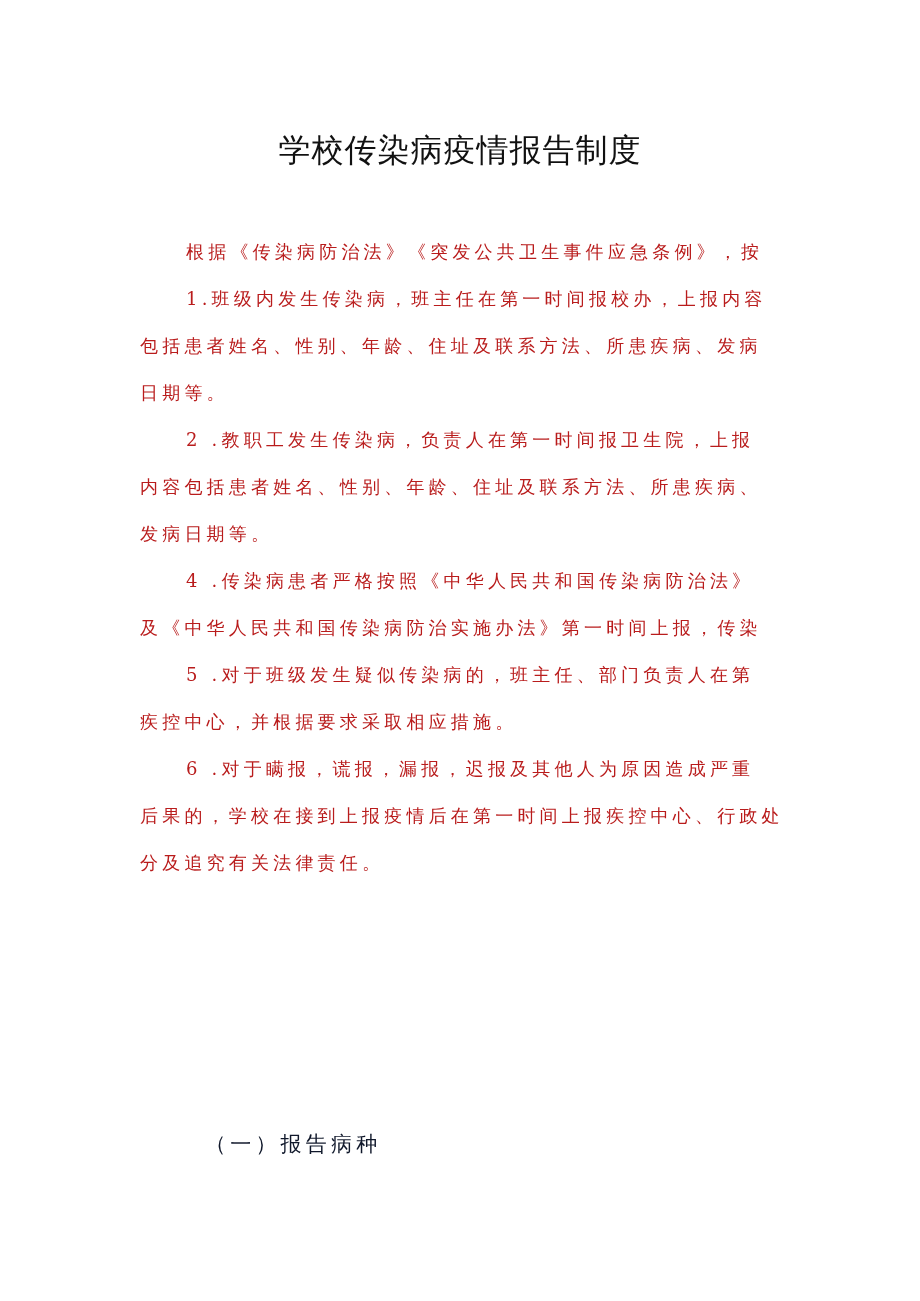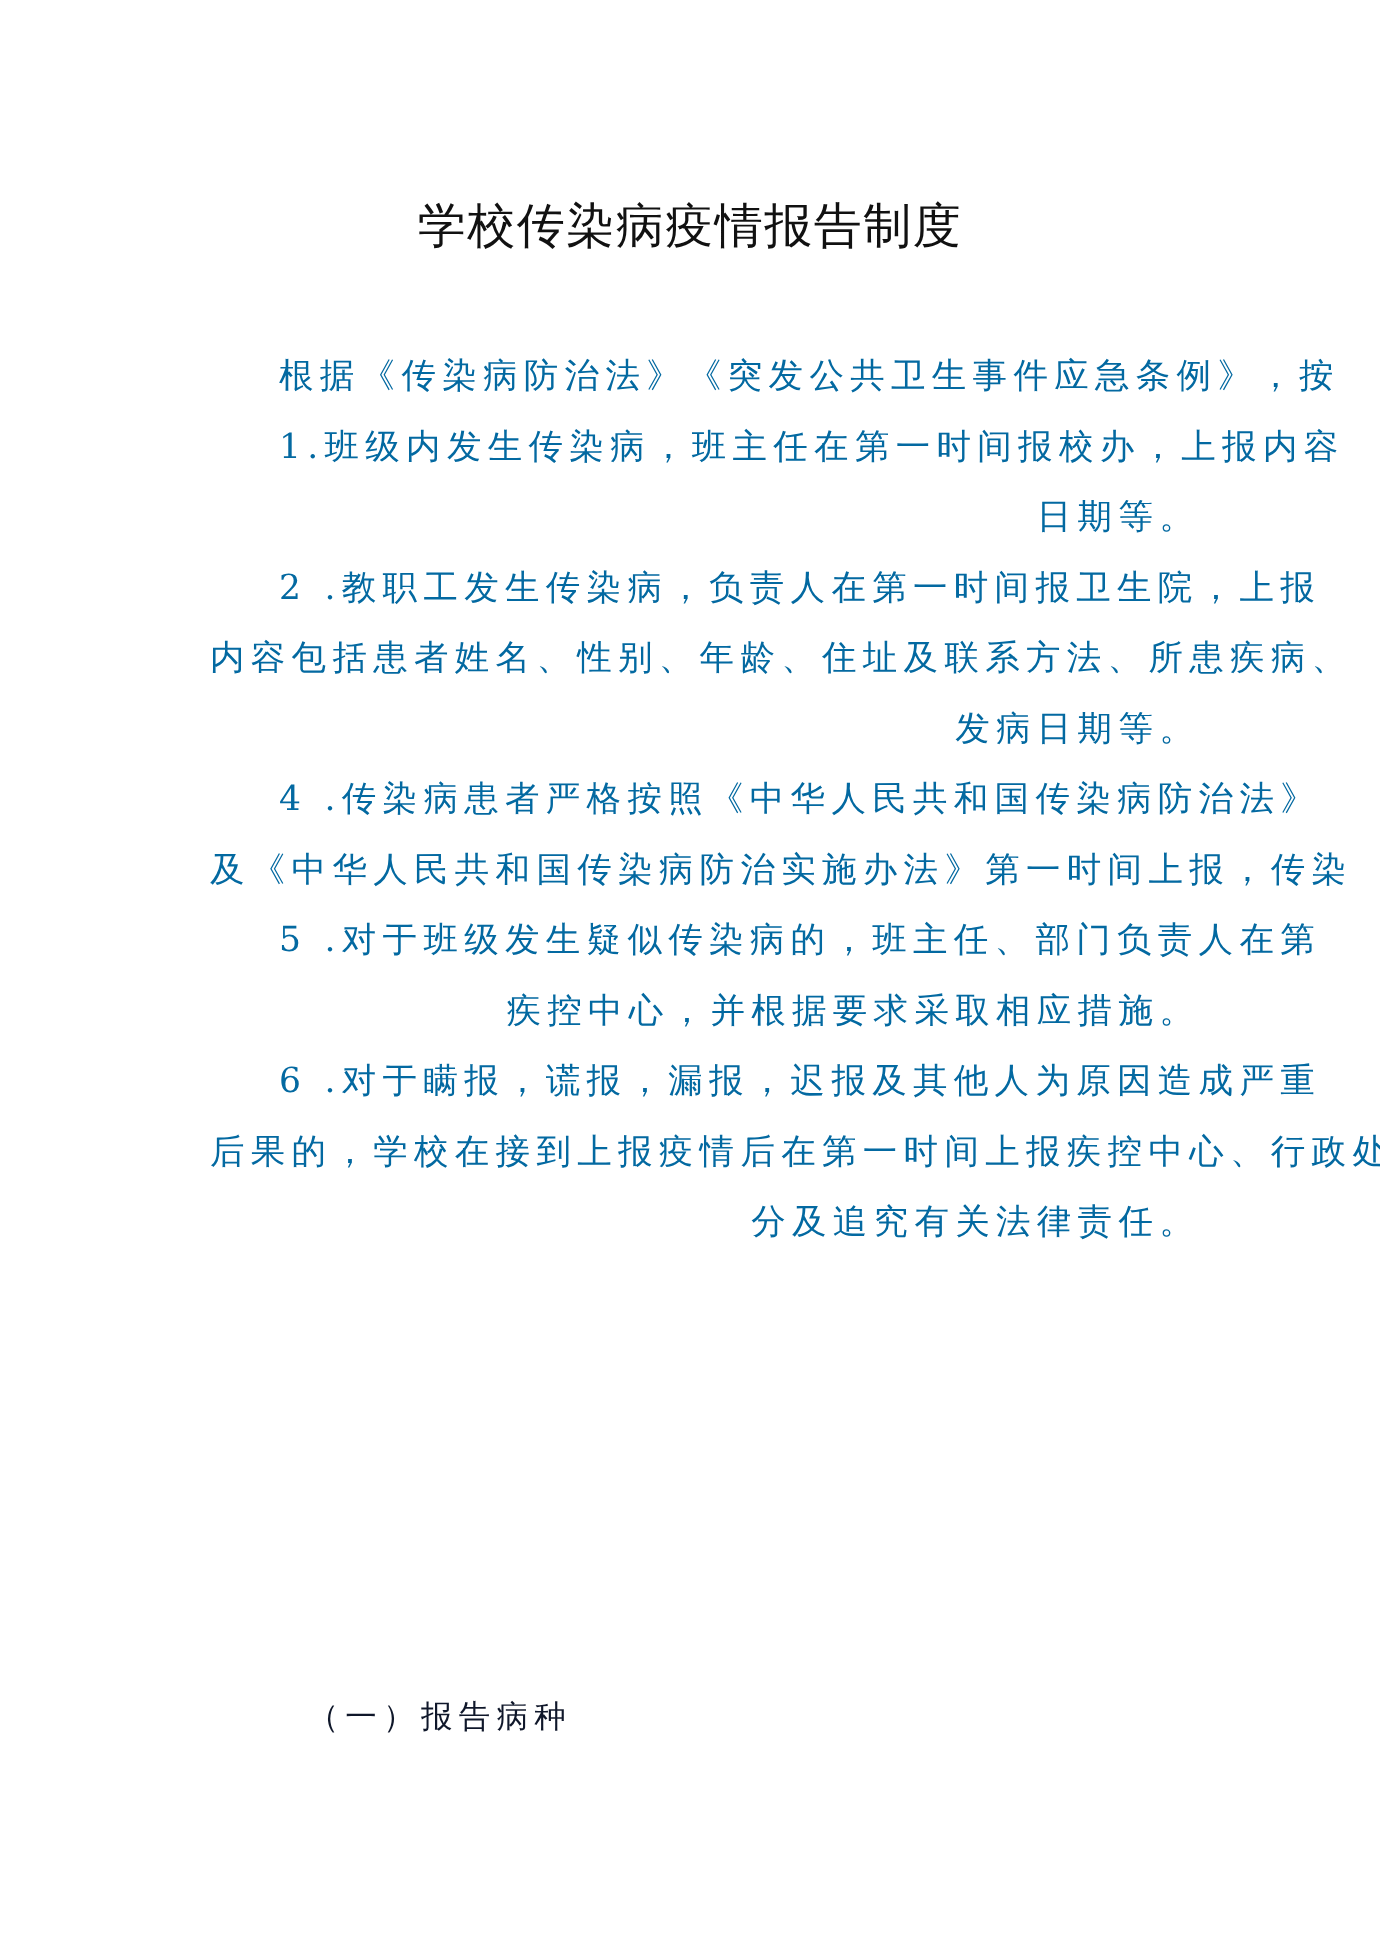--- a/index.html
+++ b/index.html
@@ -37,25 +37,24 @@
     .body-text {
       position: absolute;
       left: 140px;
       top: 228px;
       width: 660px;
     }
     .line {
       display: block;
       height: 47px;
       line-height: 47px;
-      font-size: 23px;
+      font-size: 18px;
       letter-spacing: 4.2px;
       white-space: nowrap;
-      color: #0369a1;
-      text-align: right;
+      color: #b91c1c;
     }
     .indent { padding-left: 46px; }
     .section {
       position: absolute;
       left: 205px;
       top: 1121px;
       font-size: 21px;
       letter-spacing: 4.2px;
       line-height: 47px;
       color: #0f172a;
@@ -69,20 +68,21 @@
   <div class="title">学校传染病疫情报告制度</div>
 
   <div class="body-text">
 
     <div>
       <span class="line indent">根据《传染病防治法》《突发公共卫生事件应急条例》，按</span>
     </div>
 
     <div>
       <span class="line indent">1.班级内发生传染病，班主任在第一时间报校办，上报内容</span>
+      <span class="line">包括患者姓名、性别、年龄、住址及联系方法、所患疾病、发病</span>
       <span class="line">日期等。</span>
     </div>
 
     <div>
       <span class="line indent">2 .教职工发生传染病，负责人在第一时间报卫生院，上报</span>
       <span class="line">内容包括患者姓名、性别、年龄、住址及联系方法、所患疾病、</span>
       <span class="line">发病日期等。</span>
     </div>
 
 

